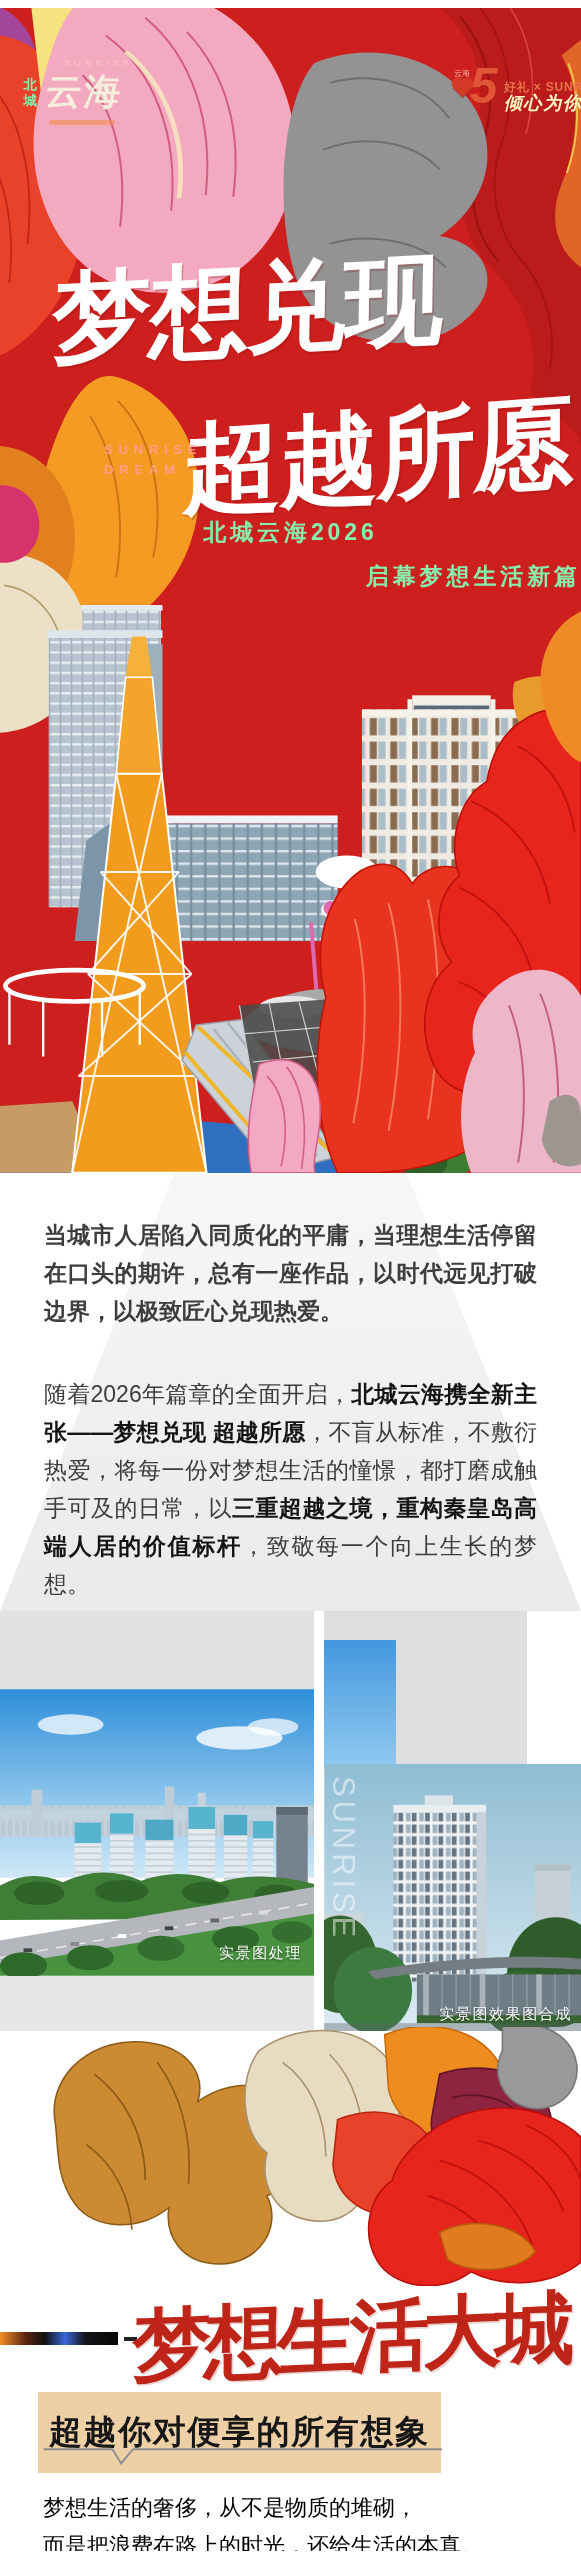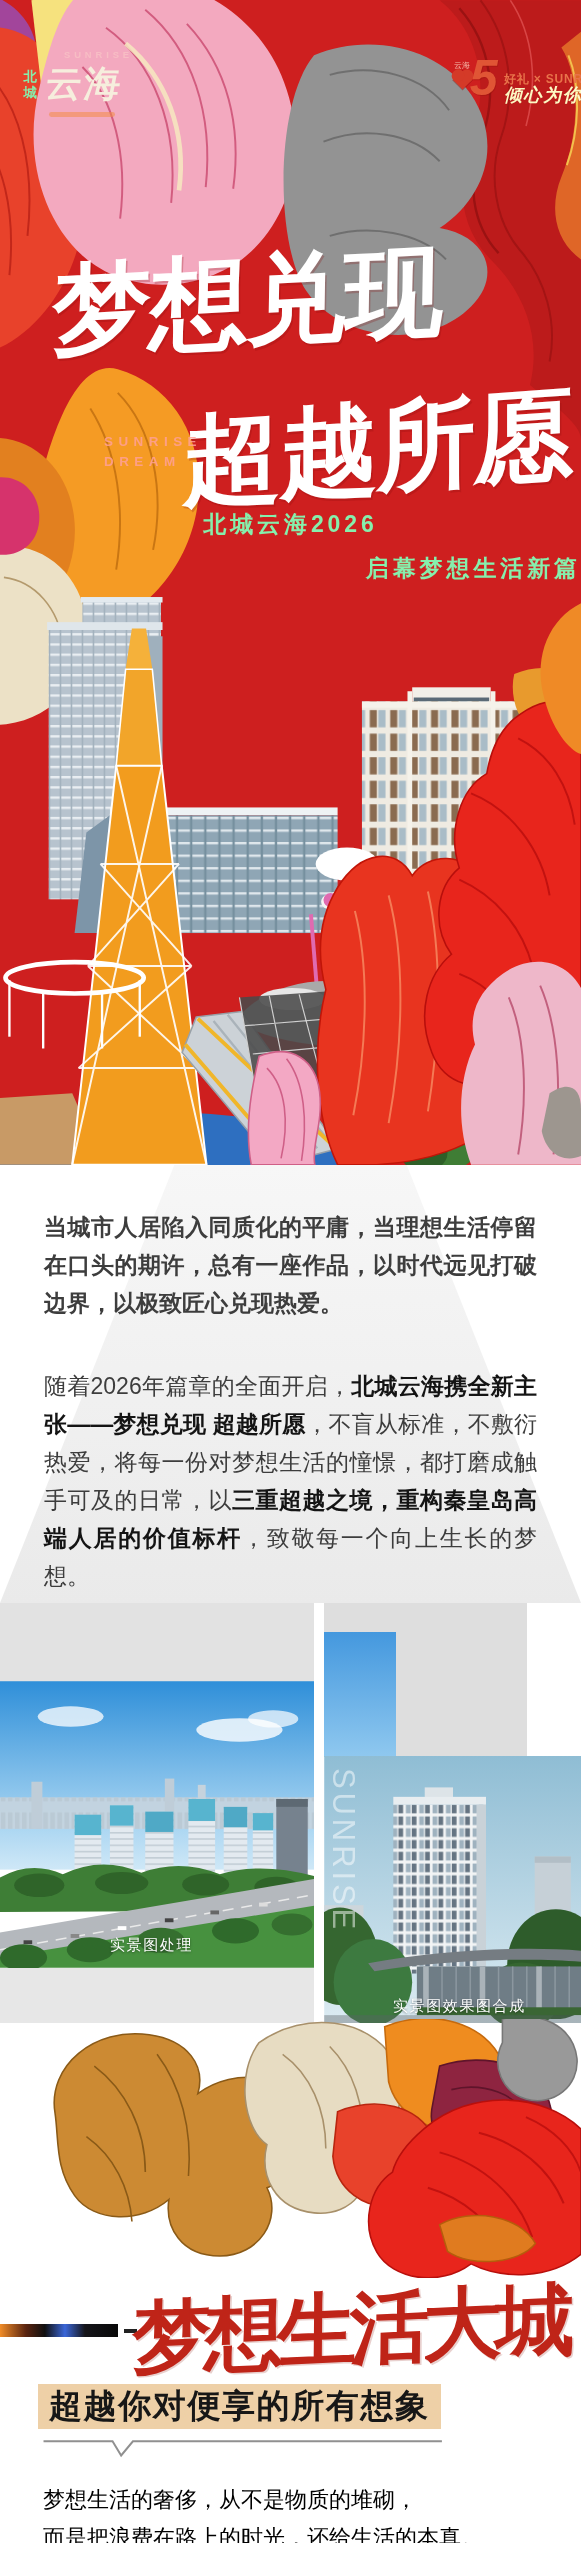--- a/index.html
+++ b/index.html
@@ -1,17 +1,17 @@
 <!DOCTYPE html>
 <html style="font-size:12.6px"><head>
 <meta charset="utf-8">
 <style>
   html,body{margin:0;padding:0;background:#ffffff;}
   body{font-family:"Liberation Sans",sans-serif;}
-  .page{position:relative;width:581px;height:2543px;overflow:hidden;background:#fff;margin:0 auto;}
+  .page{position:relative;width:581px;height:2543px;overflow:hidden;background:#fff;margin:8px auto;}
   .abs{position:absolute;}
   
   .poster{left:0;top:0;width:581px;height:1165px;background:#ce1f1f;overflow:hidden;}
   .poster svg{position:absolute;left:0;top:0;}
   .logo-brand-top{left:23.6px;top:69px;width:17.3px;font-size:13.4px;line-height:15.7px;color:#86efac;font-weight:700;letter-spacing:0.8px;}
   .logo-en{left:64px;top:49px;font-size:9.4px;letter-spacing:3.9px;color:rgba(255,225,205,.35);font-weight:700;}
   .logo-main{left:46px;top:60px;font-size:36px;font-weight:900;color:#f6eedd;transform:skewX(-6deg);letter-spacing:2.4px;}
   .logo-tagbar{left:49px;top:112px;width:66px;height:4.7px;border-radius:2.4px;background:rgba(242,140,70,.55);}
   .badge{left:454px;top:52px;width:123px;height:60px;}
   .badge-heart{position:absolute;left:1.6px;top:22px;width:12.6px;height:12.6px;background:#d43a28;transform:rotate(-45deg);box-shadow:0 0 0 0.8px rgba(120,10,10,.4);}
@@ -33,29 +33,29 @@
   .para .bold{font-weight:700;color:#141414;}
   .para1{top:1208px;font-weight:bold;}
   .para2{top:1367px;}
   
   .gblockA{left:0;top:1603px;width:314px;height:79px;background:#e2e2e2;}
   .gblockC{left:324px;top:1603px;width:203px;height:154px;background:#dedede;}
   .gblockD{left:324px;top:1632px;width:72px;height:125px;background:linear-gradient(180deg,#4498de,#8fc8ef);}
   .gblockB{left:0;top:1968px;width:314px;height:55px;background:#e7e7e7;}
   .photoL{left:0;top:1681px;width:314px;height:287px;}
   .photoR{left:324px;top:1756px;width:258px;height:267px;}
-  .photo-label{font-size:15px;color:#ffffff;text-shadow:0 0.8px 2.4px rgba(0,0,0,.45);letter-spacing:1.6px;text-align:left;}
+  .photo-label{font-size:15px;color:#ffffff;text-shadow:0 0.8px 2.4px rgba(0,0,0,.45);letter-spacing:1.6px;text-align:right;}
   .labelL{left:110px;top:1936px;width:192px;}
   .labelR{left:393px;top:1997px;width:179px;}
   .watermark{left:325px;top:1768px;height:255px;writing-mode:vertical-rl;font-size:31px;letter-spacing:3.9px;color:rgba(255,255,255,.5);font-weight:400;overflow:hidden;}
   
   .glitchbar{left:0;top:2324px;width:118px;height:12.6px;background:linear-gradient(90deg,#f08c28 0%,#5a2410 22%,#101010 38%,#3a66d8 55%,#15151a 72%,#080808 100%);}
   .glitchdot{left:124px;top:2329px;width:12.6px;height:3.9px;background:#222;}
   .calli{left:132px;top:2277px;font-size:79px;font-weight:900;color:#bf2418;white-space:nowrap;letter-spacing:-6.3px;transform:rotate(-2.5deg) skewX(-3deg);text-shadow:1.6px 1.6px 0 rgba(140,20,10,.2);}
-  .subhead{left:38px;top:2384px;background:#eed0a7;padding:0 11px;font-family:"Liberation Serif",serif;font-size:33px;font-weight:700;color:#171717;letter-spacing:1.6px;white-space:nowrap;}
+  .subhead{left:38px;top:2384px;background:#eed0a7;padding:18px 11px;font-family:"Liberation Serif",serif;font-size:33px;font-weight:700;color:#171717;letter-spacing:1.6px;white-space:nowrap;}
   .divider{left:43px;top:2439px;}
   
   .outro{left:43px;top:2481px;width:503px;font-size:22px;line-height:38px;color:#000000;}
 </style>
 </head>
 <body>
 
 <div class="page">
 
   <div class="abs poster">

